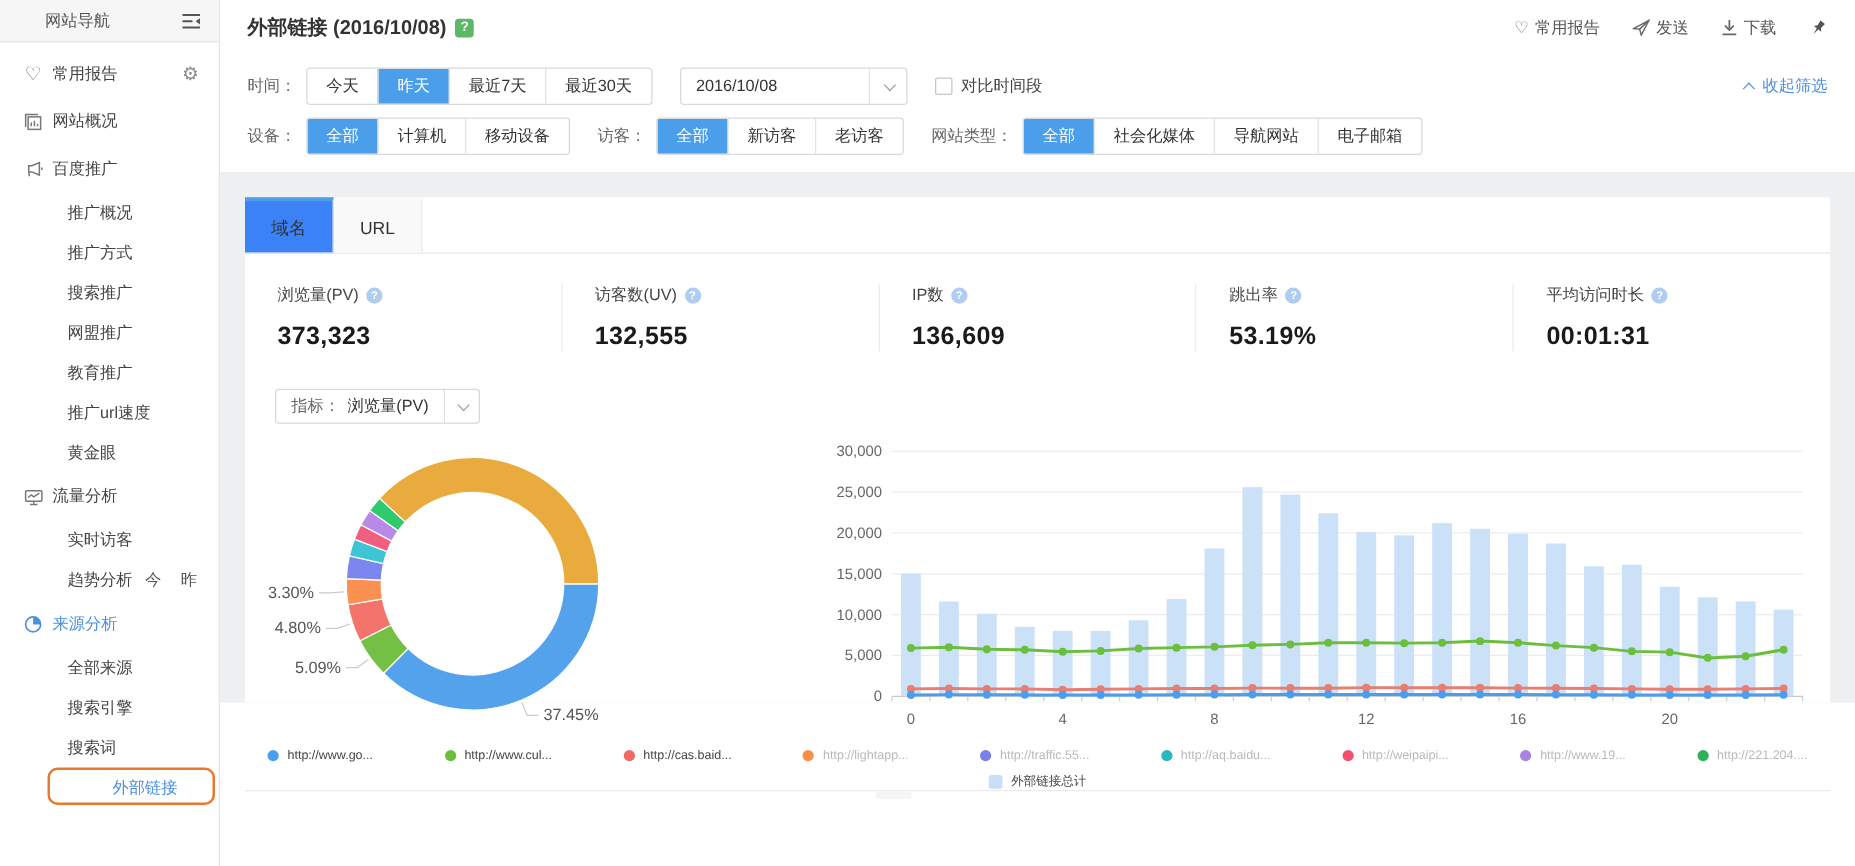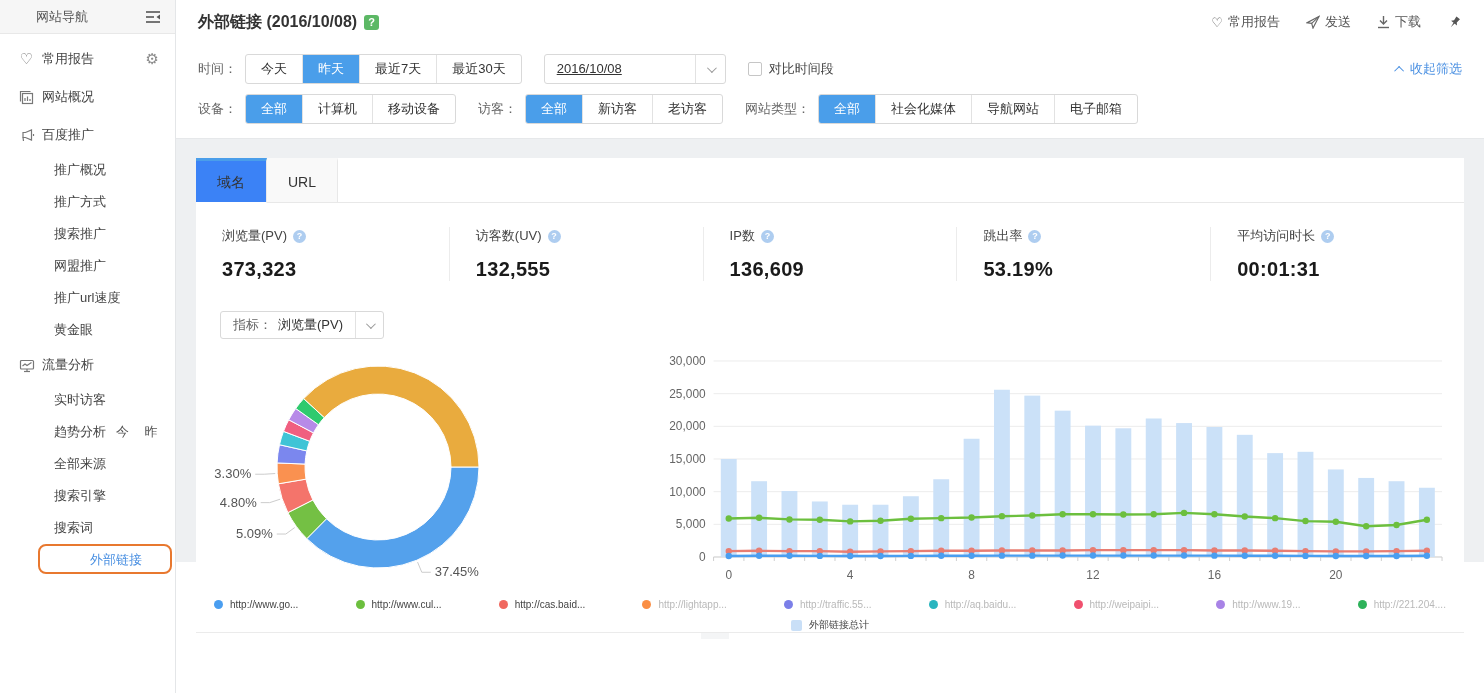--- a/index.html
+++ b/index.html
@@ -36,21 +36,21 @@
 
   .filters { padding:10px 22px 14px 22px; }
   .filter-row { display:flex; align-items:center; margin-top:10px; }
   .filter-label { color:#666; margin-right:8px; white-space:nowrap; }
   .btn-group { display:inline-flex; border:1px solid #d9d9d9; border-radius:3px; overflow:hidden;
     background:#fff; height:30px; margin-right:22px; }
   .seg { padding:0 15px; line-height:28px; color:#333; cursor:pointer; border-left:1px solid #e2e2e2; white-space:nowrap; }
   .seg:first-child { border-left:none; }
   .seg.active { background:#4a9eea; color:#fff; }
   .select { display:inline-flex; border:1px solid #d9d9d9; border-radius:3px; height:30px;
-    background:#fff; cursor:pointer; margin-right:22px;text-decoration:underline; }
+    background:#fff; cursor:pointer; margin-right:22px; }
   .select-value { padding:0 12px; line-height:28px; min-width:150px; }
   .select-arrow { width:30px; border-left:1px solid #e2e2e2; display:flex; align-items:center; justify-content:center; }
   .chev { display:inline-block; width:7px; height:7px; border-right:1.5px solid #999; border-bottom:1.5px solid #999; }
   .chev.down { transform:rotate(45deg) translateY(-2px); }
   .chev.up { transform:rotate(-135deg) translateY(-2px); border-color:#4a90e2; }
   .checkbox-wrap { display:flex; align-items:center; gap:7px; color:#444; cursor:pointer; }
   .checkbox { width:14px; height:14px; border:1px solid #c6c6c6; border-radius:2px; background:#fff; }
   .collapse-link { margin-left:auto; color:#4a90e2; display:flex; align-items:center; gap:6px; cursor:pointer; }
 
   .content-bg { flex:1; background:#eef0f2; border-top:1px solid #e6e8ea; padding:19px 20px 0 20px; min-height:0; }
@@ -145,20 +145,23 @@
       <div class="nav-item lv2">
           <span>推广方式</span>
         </div>
       <div class="nav-item lv2">
           <span>搜索推广</span>
         </div>
       <div class="nav-item lv2">
           <span>网盟推广</span>
         </div>
       <div class="nav-item lv2">
+          <span>教育推广</span>
+        </div>
+      <div class="nav-item lv2">
           <span>推广url速度</span>
         </div>
       <div class="nav-item lv2">
           <span>黄金眼</span>
         </div>
       <div class="nav-item lv1">
         <span class="nav-icon">
           <svg width="16" height="15" viewBox="0 0 16 15" fill="none" stroke="#777" stroke-width="1.2">
               <rect x="1.5" y="2.5" width="13" height="8.5" rx="1"></rect>
               <polyline points="3.5,8 6,6 8,7.5 12.5,4.5"></polyline>
@@ -167,20 +170,29 @@
             </svg>
         </span>
         <span>流量分析</span>
       </div>
       <div class="nav-item lv2">
           <span>实时访客</span>
         </div>
       <div class="nav-item lv2">
         <span>趋势分析</span>
         <span class="nav-suffix">今 昨</span>
+      </div>
+      <div class="nav-item lv1 active-section">
+        <span class="nav-icon">
+          <svg width="15" height="15" viewBox="0 0 15 15">
+              <circle cx="7.5" cy="7.5" r="6" fill="none" stroke="#4a90e2" stroke-width="1.3"></circle>
+              <path d="M7.5 7.5 L7.5 1.5 A6 6 0 0 1 13.5 7.5 Z" fill="#4a90e2"></path>
+            </svg>
+        </span>
+        <span>来源分析</span>
       </div>
       <div class="nav-item lv2">
           <span>全部来源</span>
         </div>
       <div class="nav-item lv2">
           <span>搜索引擎</span>
         </div>
       <div class="nav-item lv2">
           <span>搜索词</span>
         </div>

